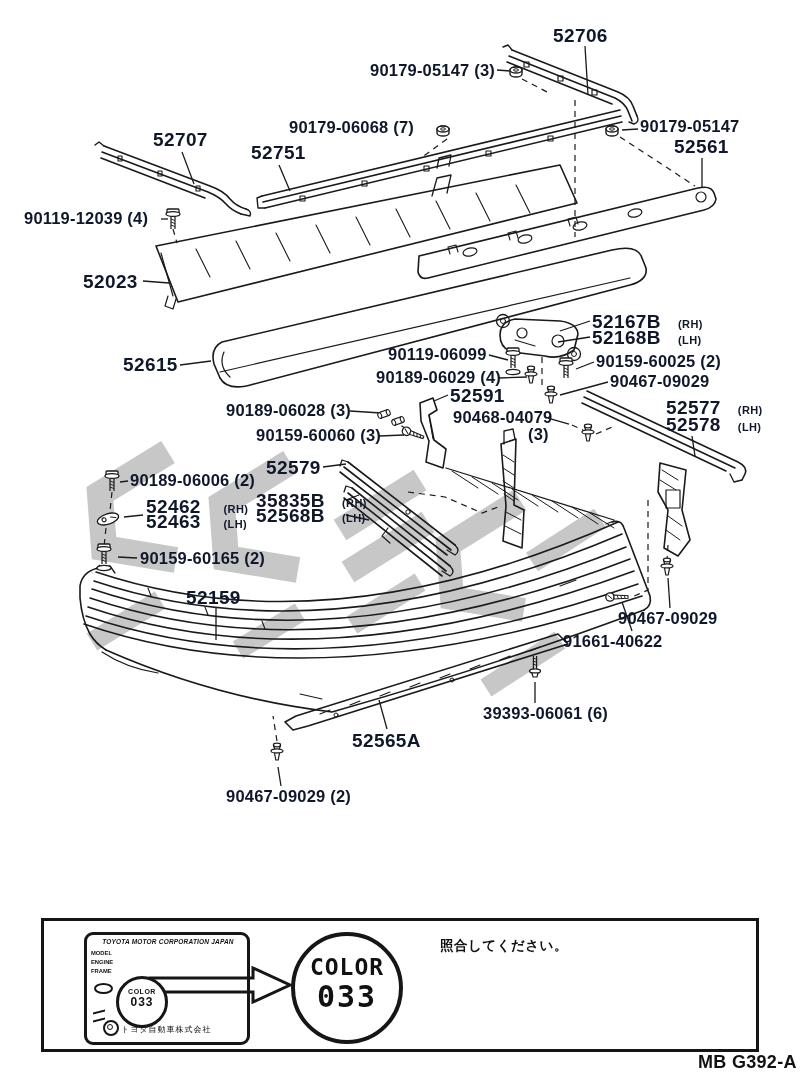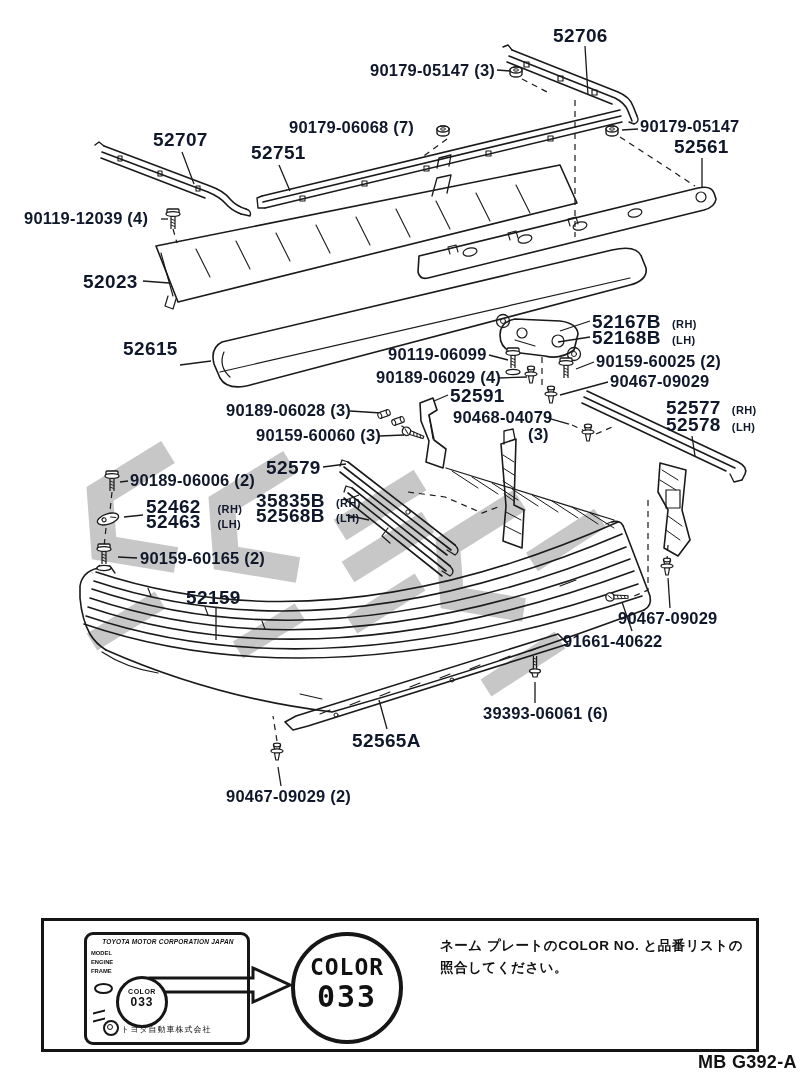--- a/index.html
+++ b/index.html
@@ -2,21 +2,21 @@
 <html><head>
 <meta charset="utf-8">
 <style>
   html,body{margin:0;padding:0;background:#fff;}
   .stage{position:relative;width:800px;height:1086px;background:#fff;overflow:hidden;
          font-family:"Liberation Sans",sans-serif;color:#111;}
   svg.art{position:absolute;left:0;top:0;z-index:1;}
   .pn{position:absolute;z-index:2;font-weight:bold;font-size:16.5px;line-height:1;
       letter-spacing:.2px;white-space:nowrap;color:#0f172a;}
   .pn.big{font-size:19px;letter-spacing:.4px;}
-  .pn .suf{font-size:11px;font-weight:bold;margin-left:11px;}
+  .pn .suf{font-size:11px;font-weight:bold;margin-left:17px;}
   
   .panel{position:absolute;left:41px;top:918px;width:712px;height:128px;z-index:2;
          border:3px solid #151515;background:transparent;}
   .plate{position:absolute;left:40px;top:11px;width:160px;height:107px;
          border:3px solid #161616;border-radius:9px;}
   .plate-title{position:absolute;left:8px;top:3px;width:146px;text-align:center;
          font-size:6.5px;font-weight:bold;font-style:italic;letter-spacing:.2px;}
   .plate-fields{position:absolute;left:4px;top:14px;font-size:5.8px;font-weight:bold;line-height:9px;}
   .plate-ellipse{position:absolute;left:7px;top:48px;width:15px;height:7px;
          border:2px solid #161616;border-radius:50%;}
@@ -322,21 +322,21 @@
 <div class="pn" style="left:640px;top:118px"><span>90179-05147</span></div>
 <div class="pn big" style="left:153px;top:130px"><span>52707</span></div>
 <div class="pn big" style="left:251px;top:143px"><span>52751</span></div>
 <div class="pn big" style="left:674px;top:137px"><span>52561</span></div>
 <div class="pn" style="left:24px;top:210px"><span>90119-12039 (4)</span></div>
 <div class="pn big" style="left:83px;top:272px"><span>52023</span></div>
 <div class="pn big" style="left:592px;top:312px"><span>52167B</span><span class="suf">(RH)</span></div>
 <div class="pn big" style="left:592px;top:328px"><span>52168B</span><span class="suf">(LH)</span></div>
 <div class="pn" style="left:388px;top:346px"><span>90119-06099</span></div>
 <div class="pn" style="left:596px;top:353px"><span>90159-60025 (2)</span></div>
-<div class="pn big" style="left:123px;top:339px"><span>52615</span></div>
+<div class="pn big" style="left:123px;top:355px"><span>52615</span></div>
 <div class="pn" style="left:376px;top:369px"><span>90189-06029 (4)</span></div>
 <div class="pn" style="left:610px;top:373px"><span>90467-09029</span></div>
 <div class="pn big" style="left:450px;top:386px"><span>52591</span></div>
 <div class="pn" style="left:226px;top:402px"><span>90189-06028 (3)</span></div>
 <div class="pn" style="left:453px;top:409px"><span>90468-04079</span></div>
 <div class="pn" style="left:528px;top:426px"><span>(3)</span></div>
 <div class="pn big" style="left:666px;top:398px"><span>52577</span><span class="suf">(RH)</span></div>
 <div class="pn big" style="left:666px;top:415px"><span>52578</span><span class="suf">(LH)</span></div>
 <div class="pn" style="left:256px;top:427px"><span>90159-60060 (3)</span></div>
 <div class="pn big" style="left:266px;top:458px"><span>52579</span></div>
@@ -369,20 +369,19 @@
     <div class="plate-mark" style="top:76px"></div>
     <div class="plate-mark" style="top:84px"></div>
     <div class="plate-logo"></div>
     <div class="plate-footer">トヨタ自動車株式会社</div>
   </div>
   <div class="big-circle">
     <div class="c1">COLOR</div>
     <div class="c2">033</div>
   </div>
   <div class="notes">
-    <div>ネーム プレートのCOLOR NO. と品番リストの</div>
     <div>照合してください。</div>
   </div>
 </div>
 
 <div class="doc-code">MB G392-A</div>
 
 </div>
 
 </body></html>

